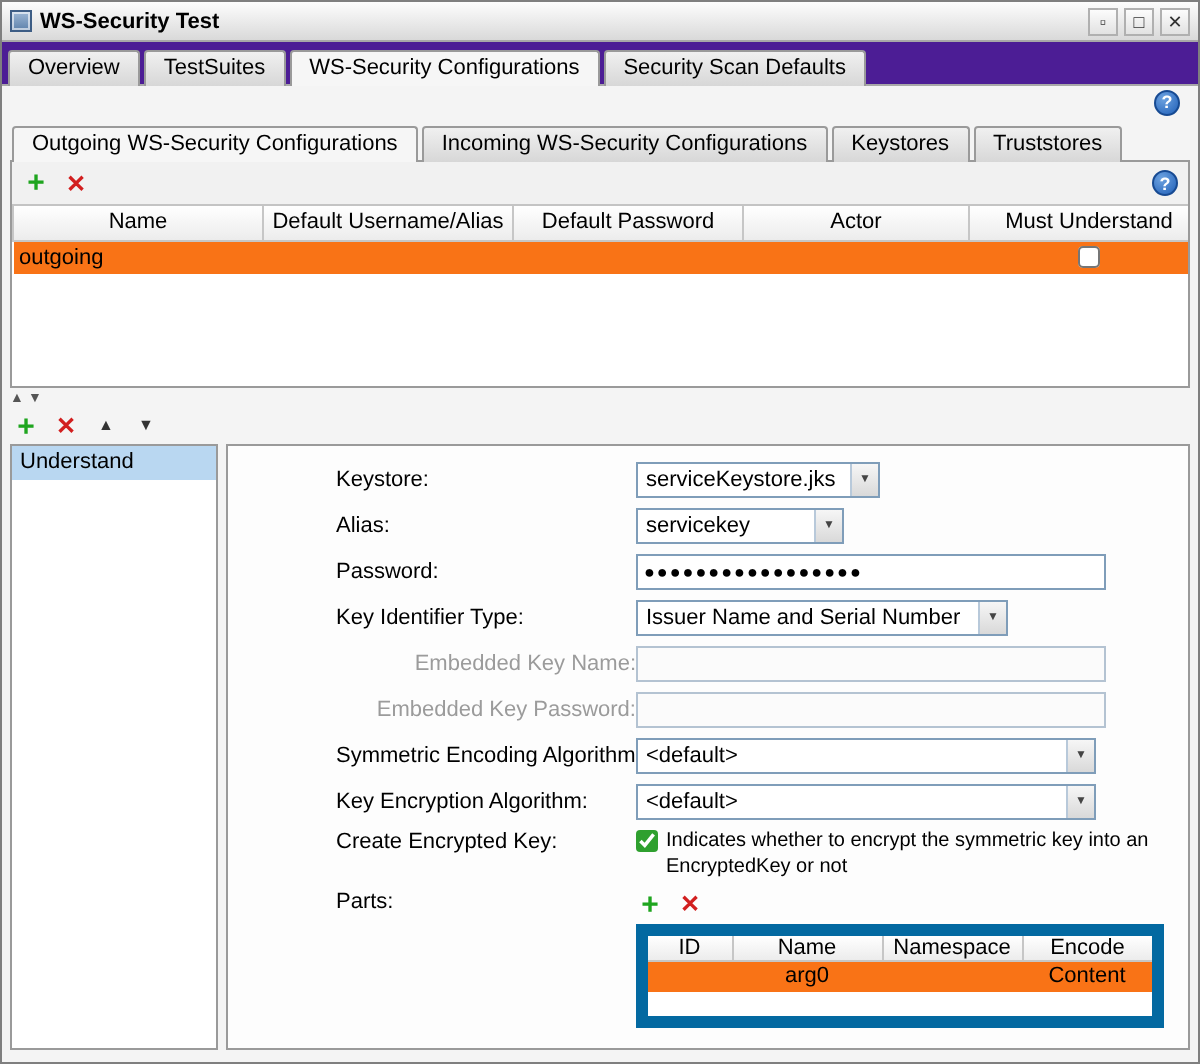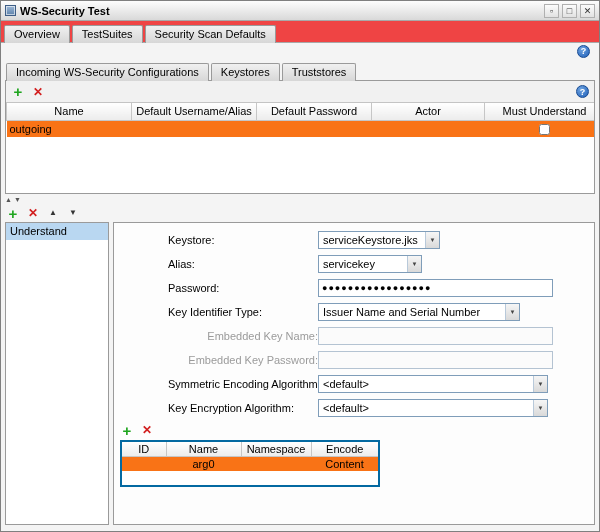--- a/index.html
+++ b/index.html
@@ -30,21 +30,21 @@
   .title { font-weight:bold; }
   .win-controls { margin-left:auto; display:flex; gap:3px; }
   .wbtn {
     width:15px; height:14px; display:inline-flex; align-items:center; justify-content:center;
     font-size:9px; color:#333; border:1px solid #b0b0b0; background:linear-gradient(#fcfcfc,#e2e2e2);
     cursor:default;
   }
 
   
   .tabs { display:flex; align-items:flex-end; padding:3px 0 0 3px; flex-shrink:0; }
-  .main-tab-bar { background:#ef4444; border-bottom:1px solid #a8a8a8; height:22px; }
+  .main-tab-bar { background:#4c1d95; border-bottom:1px solid #a8a8a8; height:22px; }
   .inner-tab-bar { height:21px; padding-left:5px; }
   .tab {
     padding:2px 9px 3px; margin-right:2px; white-space:nowrap;
     border:1px solid #9a9a9a; border-bottom:none; border-radius:2px 2px 0 0;
     background:linear-gradient(#f0f0f0,#d7d7d7);
     position:relative; top:1px; cursor:default;
   }
   .tab.active { background:#f6f6f6; z-index:2; }
 
   .help-row { height:16px; flex:0 0 16px; display:flex; justify-content:flex-end; align-items:center; padding-right:9px; }
@@ -122,21 +122,21 @@
     height:18px; border:1px solid #7f9db9; background:#ffffff;
     font-family:"Liberation Sans", sans-serif; font-size:10px; padding:0 3px;
   }
   input.tfield:disabled { background:#fbfbfb; border-color:#b4c3d2; }
   input.pw { letter-spacing:1px; font-size:9px; }
 
   .hint { margin-left:4px; line-height:1.25; font-size:10px; }
 
   .parts-col { display:flex; flex-direction:column; }
   .parts-toolbar { padding:0; margin-bottom:3px; gap:6px; display:flex; align-items:center; }
-  table.parts { border-collapse:collapse; table-layout:fixed; width:260px; border:2px solid #0369a1; background:#fff; }
+  table.parts { border-collapse:collapse; table-layout:fixed; width:260px; border:6px solid #0369a1; background:#fff; }
   table.parts th {
     font-weight:normal; text-align:center; height:15px;
     background:linear-gradient(#ffffff,#ececec);
     border:1px solid #c6c6c6; padding:0 2px; overflow:hidden; white-space:nowrap;
   }
   table.parts td { height:15px; text-align:center; padding:0 2px; overflow:hidden; white-space:nowrap; }
 </style>
 </head>
 <body>
 
@@ -148,28 +148,30 @@
     <span class="win-controls">
       <span class="wbtn">▫</span>
       <span class="wbtn">□</span>
       <span class="wbtn">✕</span>
     </span>
   </div>
 
   <div class="tabs main-tab-bar">
     <div class="tab">Overview</div>
     <div class="tab">TestSuites</div>
+    <div class="tab active">WS-Security Configurations</div>
     <div class="tab">Security Scan Defaults</div>
   </div>
 
   <div class="help-row">
     <span class="help-icon">?</span>
   </div>
 
   <div class="tabs inner-tab-bar">
+    <div class="tab active">Outgoing WS-Security Configurations</div>
     <div class="tab">Incoming WS-Security Configurations</div>
     <div class="tab">Keystores</div>
     <div class="tab">Truststores</div>
   </div>
 
   <div class="outgoing-panel">
     <div class="toolbar">
       <span class="icon-btn add-glyph">+</span>
       <span class="icon-btn remove-glyph">✕</span>
       <span class="help-icon right">?</span>
@@ -241,21 +243,21 @@
         </span>
       </div>
 
       <div class="frow">
         <span class="flabel">Password:</span>
         <input type="text" class="tfield pw" style="width: 235px;" value="●●●●●●●●●●●●●●●●●">
       </div>
 
       <div class="frow">
         <span class="flabel">Key Identifier Type:</span>
-        <span class="combo" style="width:202px">
+        <span class="combo" style="width:186px">
           <span class="combo-text">Issuer Name and Serial Number</span>
           <span class="combo-arrow">▼</span>
         </span>
       </div>
 
       <div class="frow">
         <span class="flabel disabled">Embedded Key Name:</span>
         <input type="text" class="tfield" style="width: 235px;" disabled="" value="">
       </div>
 
@@ -273,22 +275,28 @@
       </div>
 
       <div class="frow">
         <span class="flabel">Key Encryption Algorithm:</span>
         <span class="combo" style="width:230px">
           <span class="combo-text">&lt;default&gt;</span>
           <span class="combo-arrow">▼</span>
         </span>
       </div>
 
-
       <div class="frow top">
+        <span class="flabel">Create Encrypted Key:</span>
+        <input type="checkbox" class="cb" checked="true" style="">
+        <span class="hint">Indicates whether to encrypt the symmetric key into an EncryptedKey or not</span>
+      </div>
+
+      <div class="frow top">
+        <span class="flabel">Parts:</span>
         <div class="parts-col">
           <div class="parts-toolbar">
             <span class="icon-btn add-glyph">+</span>
             <span class="icon-btn remove-glyph">✕</span>
           </div>
           <table class="parts">
             <colgroup>
               <col style="width:45px">
                 <col style="width:75px">
                 <col style="width:70px">

